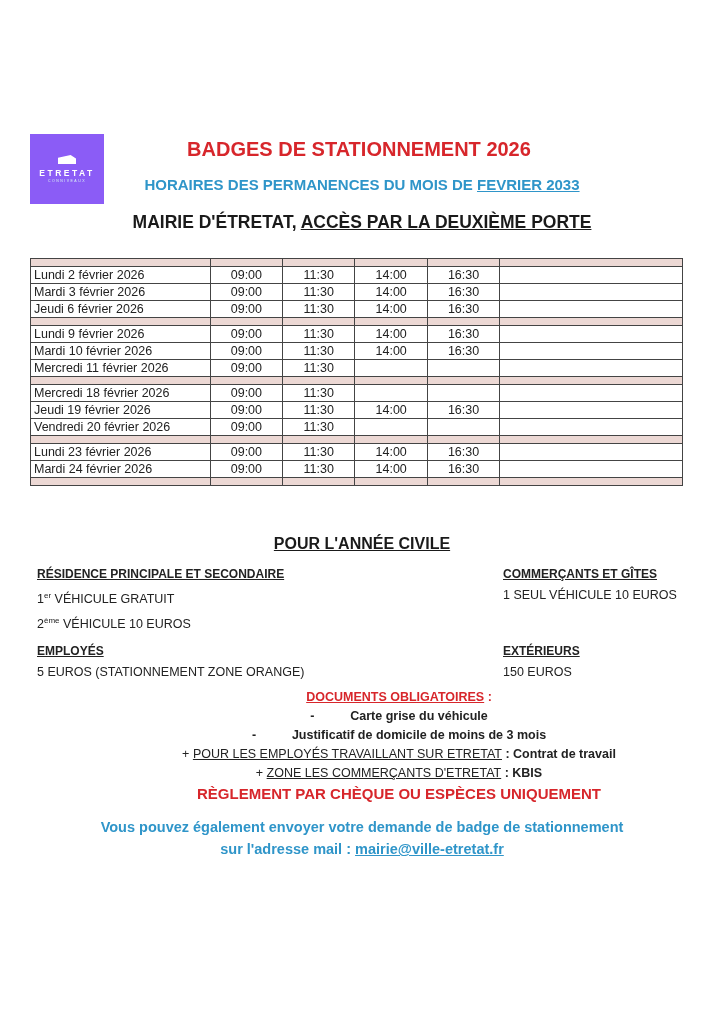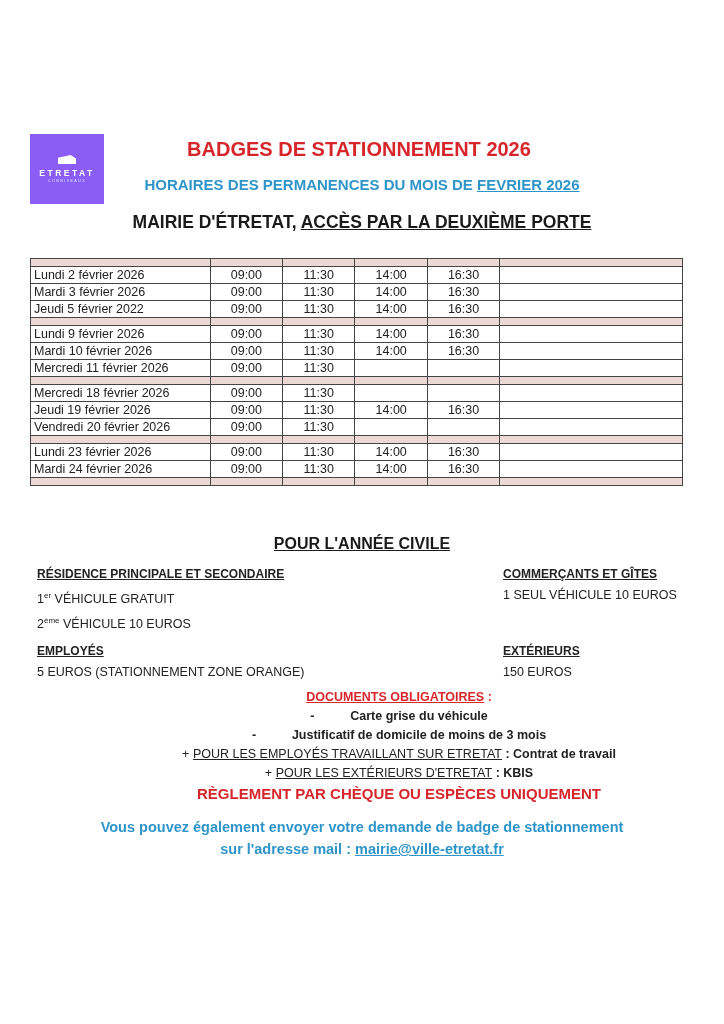--- a/index.html
+++ b/index.html
@@ -47,21 +47,21 @@
 </head>
 <body>
 
 <div class="logo">
   <div class="mark"></div>
   <div class="name">ETRETAT</div>
   <div class="sub">CONNIVEAUX</div>
 </div>
 
 <div class="title t1">BADGES DE STATIONNEMENT 2026</div>
-<div class="title t2"><span>HORAIRES DES PERMANENCES DU MOIS DE </span><span class="u">FEVRIER 2026</span></div>
+<div class="title t2"><span>HORAIRES DES PERMANENCES DU MOIS DE </span><span class="u">FEVRIER 2033</span></div>
 <div class="title t3"><span>MAIRIE D'ÉTRETAT, </span><span class="u">ACCÈS PAR LA DEUXIÈME PORTE</span></div>
 
 <table class="sched">
   <tbody id="sched-body">
       <tr class="sep">
         <td></td>
         <td></td>
         <td></td>
         <td></td>
         <td></td>
@@ -77,21 +77,21 @@
       </tr>
       <tr>
         <td class="date">Mardi 3 février 2026</td>
         <td class="time">09:00</td>
         <td class="time">11:30</td>
         <td class="time">14:00</td>
         <td class="time">16:30</td>
         <td class="blank"></td>
       </tr>
       <tr>
-        <td class="date">Jeudi 5 février 2022</td>
+        <td class="date">Jeudi 6 février 2026</td>
         <td class="time">09:00</td>
         <td class="time">11:30</td>
         <td class="time">14:00</td>
         <td class="time">16:30</td>
         <td class="blank"></td>
       </tr>
       <tr class="sep">
         <td></td>
         <td></td>
         <td></td>
@@ -211,20 +211,20 @@
 <div class="blk" style="left:503px; top:641px;">
   <div class="head">EXTÉRIEURS</div>
   <div>150 EUROS</div>
 </div>
 
 <div class="docs">
   <div class="dhead"><span class="u">DOCUMENTS OBLIGATOIRES</span><span> :</span></div>
   <div class="bold"><span class="dash">-</span><span>Carte grise du véhicule</span></div>
   <div class="bold"><span class="dash">-</span><span>Justificatif de domicile de moins de 3 mois</span></div>
   <div><span>+ </span><span class="u">POUR LES EMPLOYÉS TRAVAILLANT SUR ETRETAT</span><span class="bold"> : Contrat de travail</span></div>
-  <div><span>+ </span><span class="u">POUR LES EXTÉRIEURS D'ETRETAT</span><span class="bold"> : KBIS</span></div>
+  <div><span>+ </span><span class="u">ZONE LES COMMERÇANTS D'ETRETAT</span><span class="bold"> : KBIS</span></div>
   <div class="pay">RÈGLEMENT PAR CHÈQUE OU ESPÈCES UNIQUEMENT</div>
 </div>
 
 <div class="contact">
   <div>Vous pouvez également envoyer votre demande de badge de stationnement</div>
   <div><span>sur l'adresse mail : </span><a>mairie@ville-etretat.fr</a></div>
 </div>
 
 </body></html>

